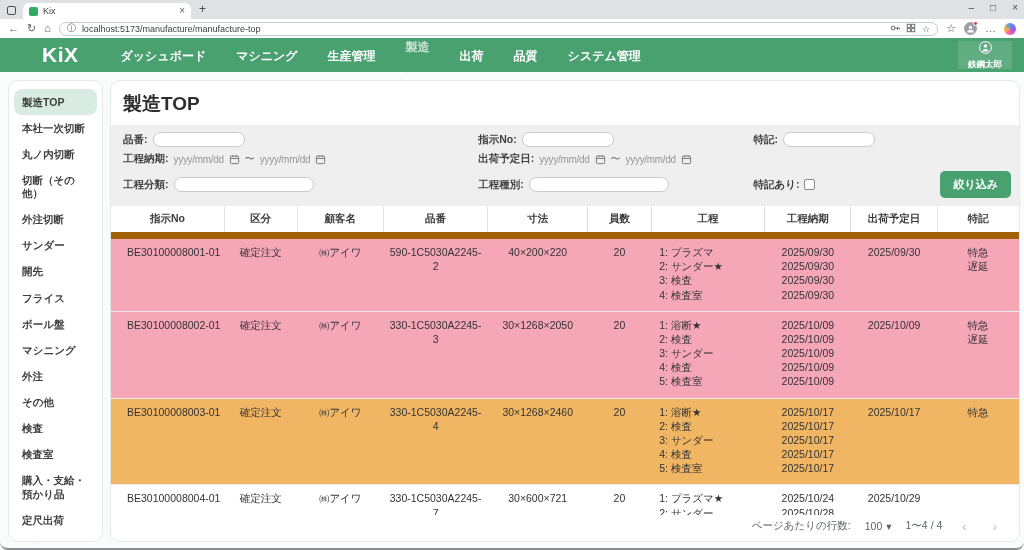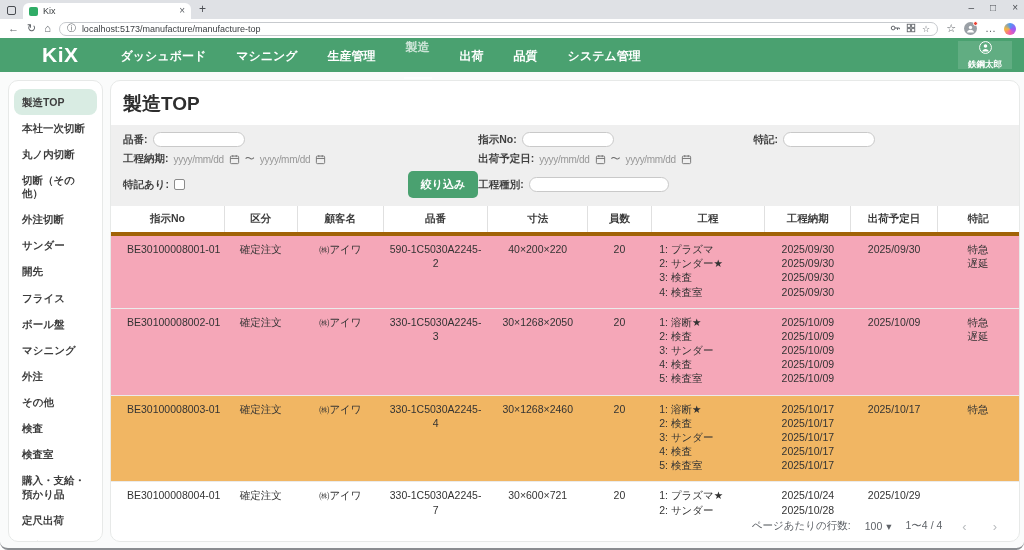--- a/index.html
+++ b/index.html
@@ -50,21 +50,21 @@
   .f-input.wide { width:140px; }
   .date-ph { color:#979797; font-size:10px; letter-spacing:-.3px; }
   .cal-icon { width:11px; height:11px; }
   .range-sep { color:#6a6a6a; font-size:10px; }
   .chk { width:11px; height:11px; border:1px solid #8b8b8b; border-radius:2px; background:#fff; }
   .filter-btn { margin-left:auto; background:#4aa170; color:#fff; border:none; border-radius:5px; font-size:11px; font-weight:700; padding:6px 13px; cursor:pointer; }
 
   
   .table-wrap { flex:1; overflow:hidden; }
   table { width:100%; border-collapse:collapse; table-layout:fixed; }
-  th { font-size:10.5px; font-weight:700; color:#3b3b3b; padding:6px 2px; border-bottom:4px solid #a16207; border-left:1px solid #e0e0e0; text-align:center; }
+  th { font-size:10.5px; font-weight:700; color:#3b3b3b; padding:6px 2px; border-bottom:7px solid #a16207; border-left:1px solid #e0e0e0; text-align:center; }
   th:first-child { border-left:none; }
   td { font-size:10.5px; color:#333; padding:6px 4px 9px; vertical-align:top; text-align:center; line-height:1.35; }
   tr.data-row { border-bottom:1px solid #ebebeb; }
   tr[data-hl="pink"] { background:#f5a7b8; }
   tr[data-hl="orange"] { background:#f1b663;margin-left:28px; }
   td.c-shiji { text-align:left; padding-left:16px; }
   td.c-kotei { text-align:left; padding-left:8px; }
   col.w-shiji{width:12.5%} col.w-kubun{width:8%} col.w-cust{width:9.5%} col.w-hin{width:11.5%}
   col.w-sun{width:11%} col.w-insu{width:7%} col.w-proc{width:12.5%} col.w-nouki{width:9.5%}
   col.w-ship{width:9.5%} col.w-tokki{width:9%}
@@ -216,27 +216,31 @@
           <span class="range-sep">〜</span>
           <span class="date-ph">yyyy/mm/dd</span>
           <svg class="cal-icon" viewBox="0 0 16 16">
               <rect x="2" y="3" width="12" height="11" rx="1.5" fill="none" stroke="#777" stroke-width="1.4"></rect>
               <path d="M2 6.5h12M5.5 1.5v3M10.5 1.5v3" stroke="#777" stroke-width="1.4"></path>
             </svg>
         </div>
         <div class="f-cell"></div>
 
         <div class="f-cell">
+          <span class="f-label">工程分類:</span>
+          <input class="f-input wide" style="">
+        </div>
+        <div class="f-cell">
+          <span class="f-label">工程種別:</span>
+          <input class="f-input wide" style="">
+        </div>
+        <div class="f-cell">
           <span class="f-label">特記あり:</span>
           <span class="chk"></span>
           <button class="filter-btn">絞り込み</button>
-        </div>
-        <div class="f-cell">
-          <span class="f-label">工程種別:</span>
-          <input class="f-input wide" style="">
         </div>
       </div>
 
       <div class="table-wrap">
         <table>
           <colgroup>
             <col class="w-shiji">
               <col class="w-kubun">
               <col class="w-cust">
               <col class="w-hin">

